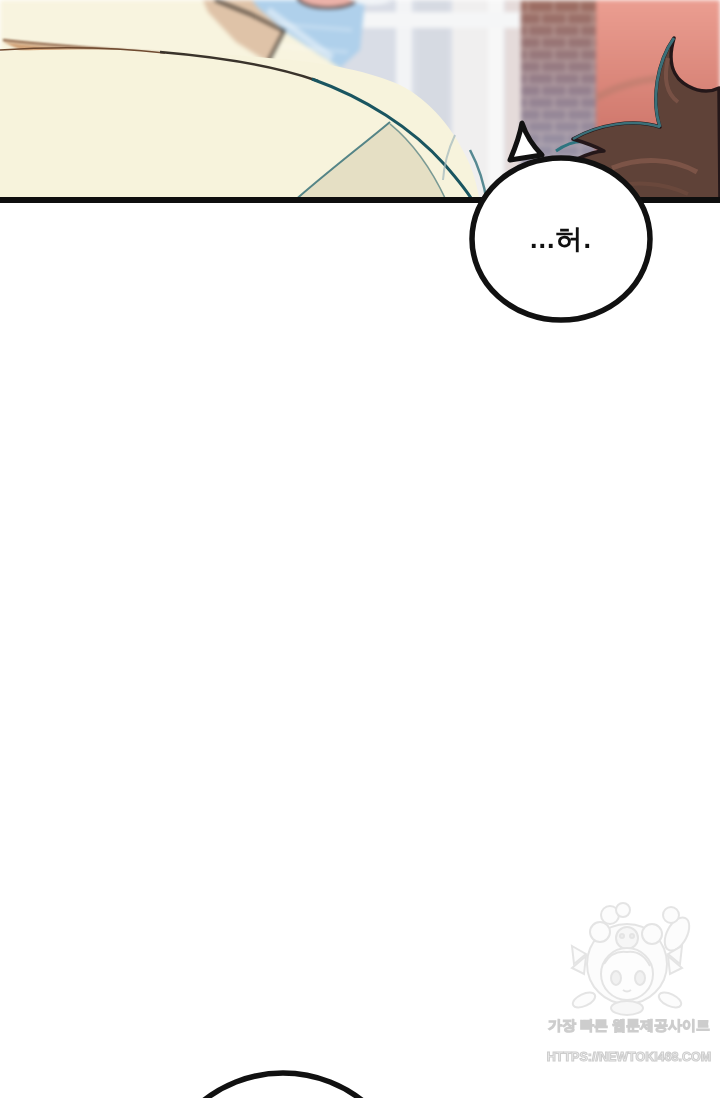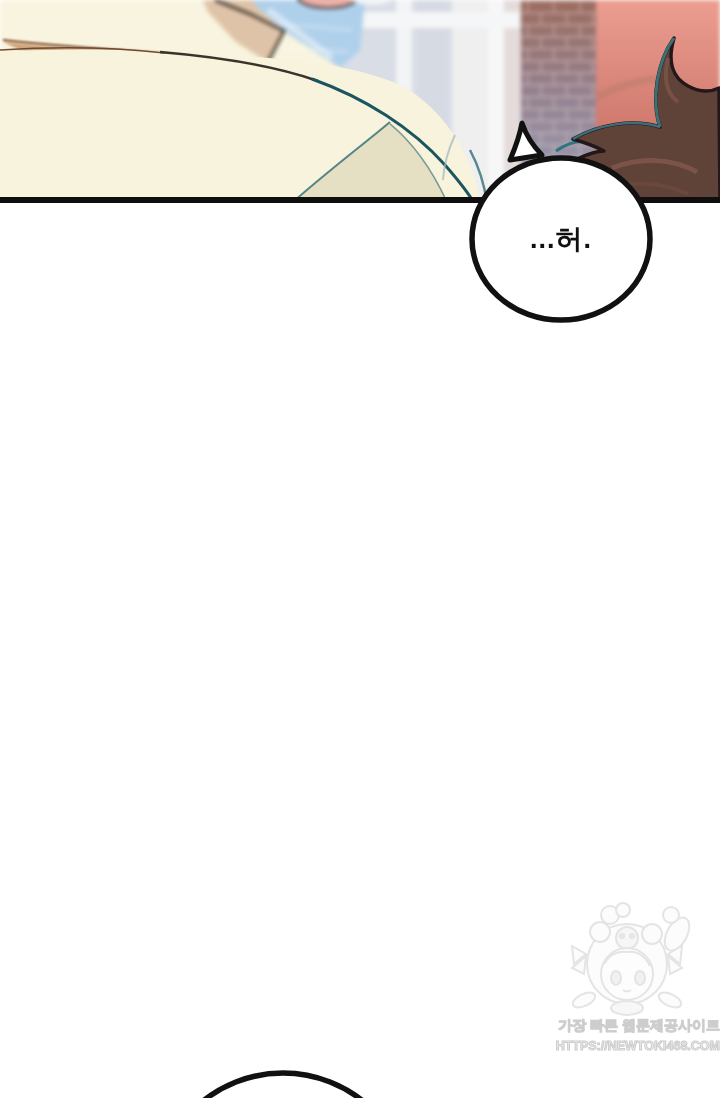--- a/index.html
+++ b/index.html
@@ -14,27 +14,27 @@
   .mascot-svg{left:552px;top:902px;opacity:.55;}
   .blur2{filter:blur(2.2px);}
   .blur1{filter:blur(1.1px);}
   .blur05{filter:blur(.7px);}
   .bubble-text{
     position:absolute;left:472px;top:216px;width:178px;height:46px;
     display:flex;align-items:center;justify-content:center;
     font-size:27px;font-weight:600;color:#101010;letter-spacing:1px;white-space:nowrap;
   }
   .watermark{
-    position:absolute;left:538px;top:1018px;width:182px;text-align:right;
+    position:absolute;left:538px;top:1018px;width:182px;text-align:center;
     font-weight:800;line-height:1.12;color:#f4f4f4;
     -webkit-text-stroke:1.1px #cdcdcd;
   }
   .wm-tagline{font-size:14px;}
   .wm-sitename{font-size:20.5px;letter-spacing:.5px;margin-top:1px;}
-  .wm-url{font-size:12.5px;margin-top:5px;font-family:"Liberation Sans","DejaVu Sans",sans-serif;}
+  .wm-url{font-size:12.5px;margin-top:16px;font-family:"Liberation Sans","DejaVu Sans",sans-serif;}
 </style>
 </head>
 <body>
 
 <div class="page">
 
   <svg class="panel-svg" width="720" height="203" viewBox="0 0 720 203">
     <defs>
       <linearGradient id="salmonGrad" x1="0" y1="0" x2="0" y2="1">
         <stop offset="0" stop-color="#EB9E91"></stop>

